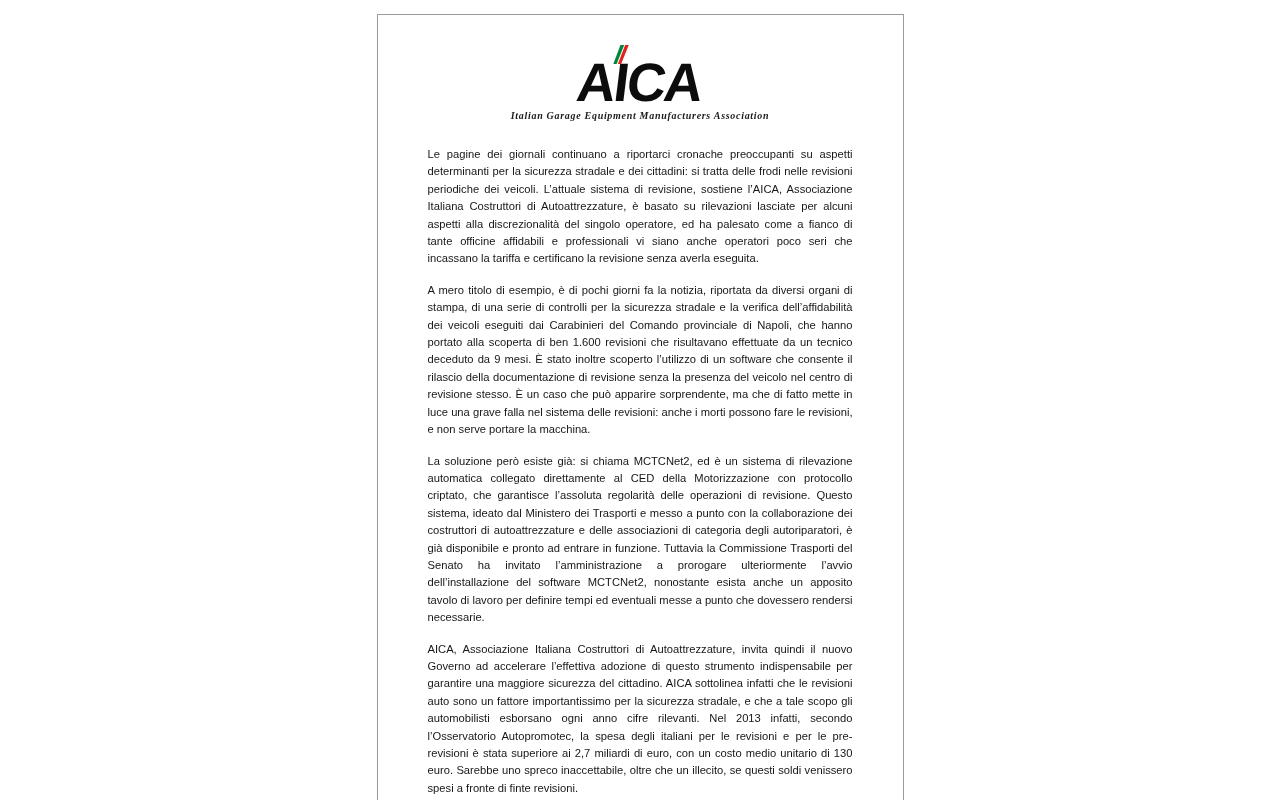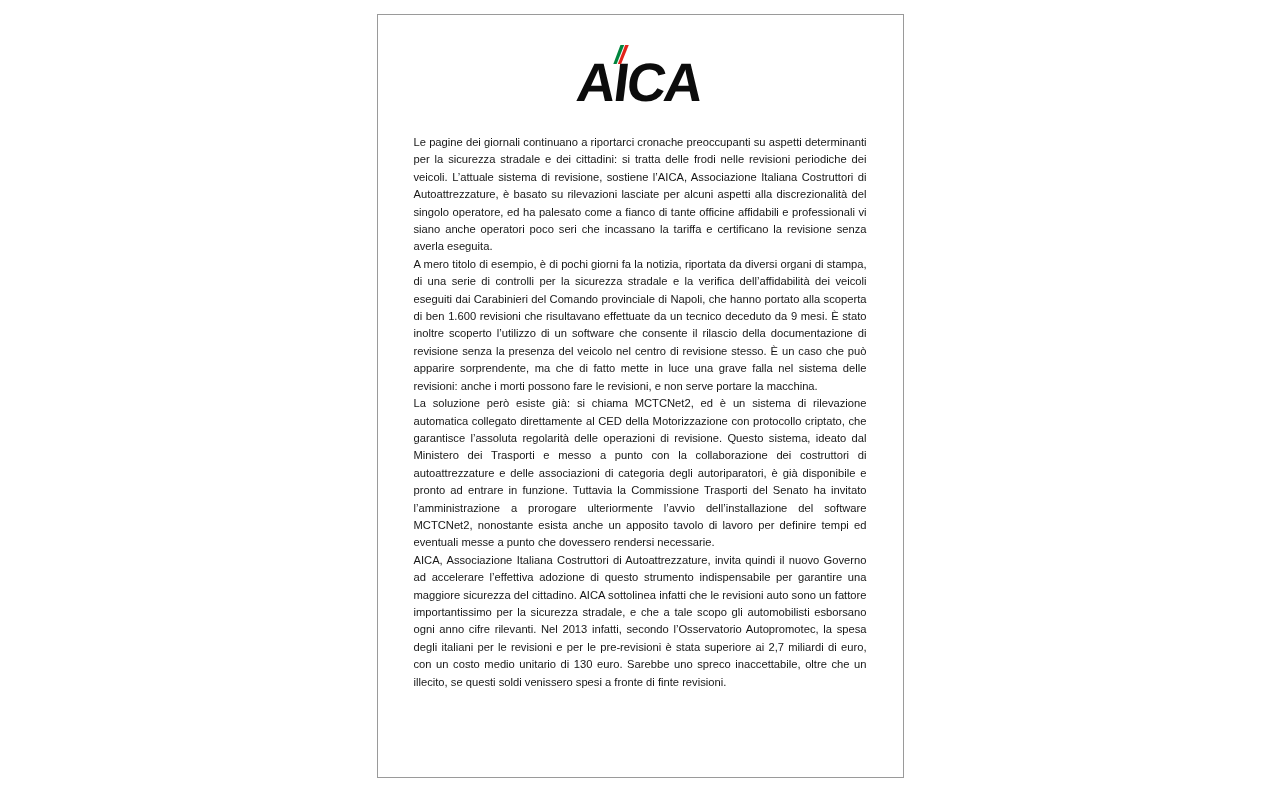--- a/index.html
+++ b/index.html
@@ -78,40 +78,41 @@
     margin-top: 13px;
     text-align: center;
     font-weight: bold;
     font-size: 13.5px;
     color: #111;
   }
 
   
   .body-text { margin-top: 25px; }
   .body-text p {
-    margin: 0;
+    margin: 14px;
     font-size: 11.2px;
     line-height: 17.4px;
     text-align: justify;
     color: #161616;
   }
 </style>
 </head>
 <body>
 
 <div class="viewport">
   <div class="page">
 
     <div class="logo">
       <div class="logo-word">
         <span>A</span><span class="logo-i"><svg class="flame-svg" viewBox="0 0 14 20" aria-hidden="true">
               <polygon class="flame-green" points="0,20 5,0 9,0 3.5,20"></polygon>
               <polygon class="flame-red" points="10,0 13.8,0 8.2,20 4.8,20"></polygon>
             </svg><span>I</span></span><span>CA</span>
       </div>
+      <div class="logo-sub-en">Italian Garage Equipment Manufacturers Association</div>
     </div>
 
 
     <div class="body-text">
       <p>Le pagine dei giornali continuano a riportarci cronache preoccupanti su aspetti determinanti per la sicurezza stradale e dei cittadini: si tratta delle frodi nelle revisioni periodiche dei veicoli. L’attuale sistema di revisione, sostiene l’AICA, Associazione Italiana Costruttori di Autoattrezzature, è basato su rilevazioni lasciate per alcuni aspetti alla discrezionalità del singolo operatore, ed ha palesato come a fianco di tante officine affidabili e professionali vi siano anche operatori poco seri che incassano la tariffa e certificano la revisione senza averla eseguita.</p>
       <p>A mero titolo di esempio, è di pochi giorni fa la notizia, riportata da diversi organi di stampa, di una serie di controlli per la sicurezza stradale e la verifica dell’affidabilità dei veicoli eseguiti dai Carabinieri del Comando provinciale di Napoli, che hanno portato alla scoperta di ben 1.600 revisioni che risultavano effettuate da un tecnico deceduto da 9 mesi. È stato inoltre scoperto l’utilizzo di un software che consente il rilascio della documentazione di revisione senza la presenza del veicolo nel centro di revisione stesso. È un caso che può apparire sorprendente, ma che di fatto mette in luce una grave falla nel sistema delle revisioni: anche i morti possono fare le revisioni, e non serve portare la macchina.</p>
       <p>La soluzione però esiste già: si chiama MCTCNet2, ed è un sistema di rilevazione automatica collegato direttamente al CED della Motorizzazione con protocollo criptato, che garantisce l’assoluta regolarità delle operazioni di revisione. Questo sistema, ideato dal Ministero dei Trasporti e messo a punto con la collaborazione dei costruttori di autoattrezzature e delle associazioni di categoria degli autoriparatori, è già disponibile e pronto ad entrare in funzione. Tuttavia la Commissione Trasporti del Senato ha invitato l’amministrazione a prorogare ulteriormente l’avvio dell’installazione del software MCTCNet2, nonostante esista anche un apposito tavolo di lavoro per definire tempi ed eventuali messe a punto che dovessero rendersi necessarie.</p>
       <p>AICA, Associazione Italiana Costruttori di Autoattrezzature, invita quindi il nuovo Governo ad accelerare l’effettiva adozione di questo strumento indispensabile per garantire una maggiore sicurezza del cittadino. AICA sottolinea infatti che le revisioni auto sono un fattore importantissimo per la sicurezza stradale, e che a tale scopo gli automobilisti esborsano ogni anno cifre rilevanti. Nel 2013 infatti, secondo l’Osservatorio Autopromotec, la spesa degli italiani per le revisioni e per le pre-revisioni è stata superiore ai 2,7 miliardi di euro, con un costo medio unitario di 130 euro. Sarebbe uno spreco inaccettabile, oltre che un illecito, se questi soldi venissero spesi a fronte di finte revisioni.</p>
     </div>
 

